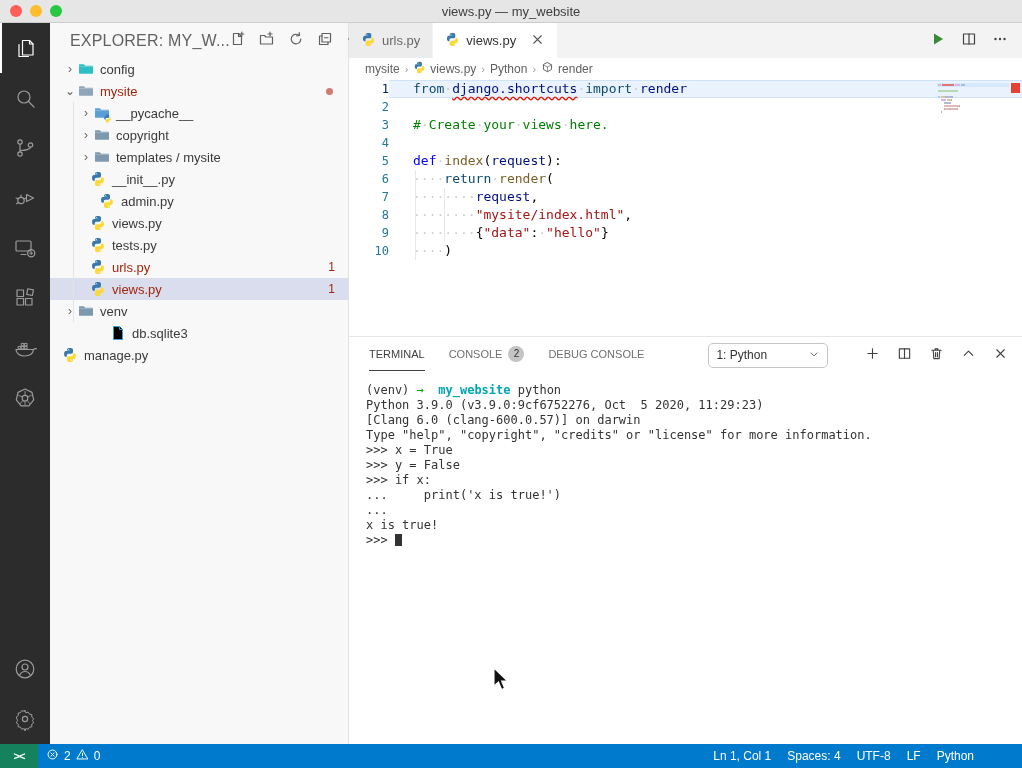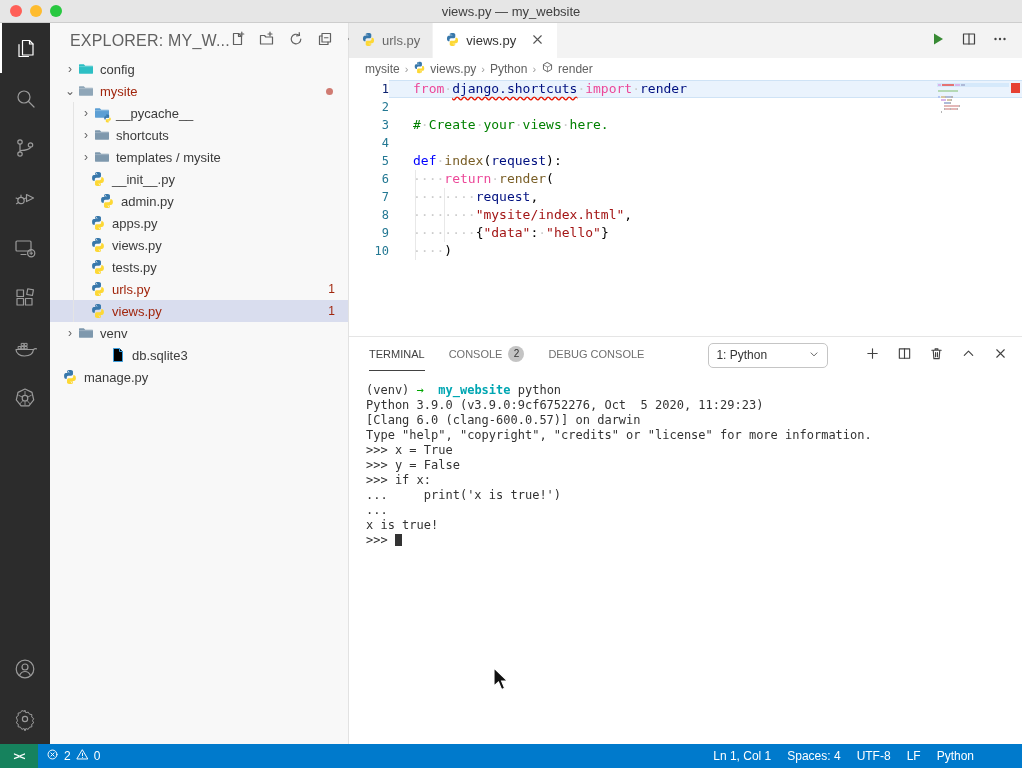--- a/index.html
+++ b/index.html
@@ -60,21 +60,21 @@
   .bc-sep{color:#9b9b9b;font-size:11px;}
   
   .code-area{height:256px;position:relative;font-family:"DejaVu Sans Mono",monospace;
              font-size:13px;line-height:18px;border-bottom:1px solid #e5e5e5;flex:0 0 auto;overflow:hidden;}
   .cline{display:flex;height:18px;position:relative;}
   .cline .ln{width:40px;text-align:right;color:#237893;font-size:12px;flex:0 0 auto;z-index:1;}
   .cline.cur .ln{color:#0b216f;}
   .cline.cur::before{content:"";position:absolute;left:40px;right:0;top:0;bottom:0;
        background:#eaf3fd;border-top:1px solid #cfe3f6;border-bottom:1px solid #cfe3f6;box-sizing:border-box;}
   .ct{padding-left:24px;white-space:pre;position:relative;z-index:1;}
-  .kw{color:#ec4899}.kwb{color:#0000ff}.fn{color:#795e26}.id{color:#001080}
+  .kw{color:#0c4a6e}.kwb{color:#0000ff}.fn{color:#795e26}.id{color:#001080}
   .st{color:#a31515}.cm{color:#008000}.pu{color:#000}
   .sq{text-decoration:underline;text-decoration-style:wavy;text-decoration-color:#e51400;text-underline-offset:3px;}
   .wsd{color:#cccccc;}
   .cguide{position:absolute;width:1px;background:#e8e8e8;z-index:0;}
   .minimap{position:absolute;top:4px;right:14px;width:70px;}
   .mrow{height:2px;margin-bottom:1px;display:flex;}
   .mrow.cur{background:#d5e9fb;box-shadow:0 0 0 1px #d5e9fb;}
   .mseg{height:2px;}
   .ruler-mark{position:absolute;top:3px;right:2px;width:9px;height:10px;background:#e51400;opacity:.8;}
   
@@ -265,21 +265,21 @@
             <span class="tlabel">__pycache__</span>
           </div>
           <div class="trow" style="padding-left: 28px;">
             <span class="chev">›</span>
             <span class="ticon">
               <svg viewBox="0 0 16 16">
                 <path style="fill:#7e98ad;stroke:none" d="M1.5 3.2h4.3l1.4 1.6h7.3c.28 0 .5.22.5.5v7c0 .28-.22.5-.5.5H1.5c-.28 0-.5-.22-.5-.5V3.7c0-.28.22-.5.5-.5z"></path>
                 <path style="fill:rgba(255,255,255,.28);stroke:none" d="M1 5.2h14v.9H1z"></path>
               </svg>
             </span>
-            <span class="tlabel">shortcuts</span>
+            <span class="tlabel">copyright</span>
           </div>
           <div class="trow" style="padding-left: 28px;">
             <span class="chev">›</span>
             <span class="ticon">
               <svg viewBox="0 0 16 16">
                 <path style="fill:#7e98ad;stroke:none" d="M1.5 3.2h4.3l1.4 1.6h7.3c.28 0 .5.22.5.5v7c0 .28-.22.5-.5.5H1.5c-.28 0-.5-.22-.5-.5V3.7c0-.28.22-.5.5-.5z"></path>
                 <path style="fill:rgba(255,255,255,.28);stroke:none" d="M1 5.2h14v.9H1z"></path>
               </svg>
             </span>
             <span class="tlabel">templates / mysite</span>
@@ -294,29 +294,20 @@
             <span class="tlabel">__init__.py</span>
           </div>
           <div class="trow" style="padding-left: 40px; margin-left: 9px;">
             <span class="ticon">
               <svg viewBox="0 0 16 16">
                 <path style="fill:#3878ab;stroke:none" d="M7.9 1c-3 0-2.8 1.32-2.8 1.32v1.36h2.86v.4H4.05S2.1 3.86 2.1 6.9c0 3.02 1.7 2.92 1.7 2.92h1.02V8.4s-.06-1.7 1.68-1.7h2.84s1.63.03 1.63-1.58V2.6S11.1 1 7.9 1zM6.33 1.9a.51.51 0 1 1 0 1.03.51.51 0 0 1 0-1.03z"></path>
                 <path style="fill:#fdd835;stroke:none" d="M8.1 15c3 0 2.8-1.32 2.8-1.32v-1.36H8.04v-.4h3.91s1.95.22 1.95-2.82c0-3.02-1.7-2.92-1.7-2.92h-1.02v1.42s.06 1.7-1.68 1.7H6.66s-1.63-.03-1.63 1.58v2.52S4.9 15 8.1 15zm1.57-.9a.51.51 0 1 1 0-1.03.51.51 0 0 1 0 1.03z"></path>
               </svg>
             </span>
             <span class="tlabel">admin.py</span>
-          </div>
-          <div class="trow" style="padding-left: 40px;">
-            <span class="ticon">
-              <svg viewBox="0 0 16 16">
-                <path style="fill:#3878ab;stroke:none" d="M7.9 1c-3 0-2.8 1.32-2.8 1.32v1.36h2.86v.4H4.05S2.1 3.86 2.1 6.9c0 3.02 1.7 2.92 1.7 2.92h1.02V8.4s-.06-1.7 1.68-1.7h2.84s1.63.03 1.63-1.58V2.6S11.1 1 7.9 1zM6.33 1.9a.51.51 0 1 1 0 1.03.51.51 0 0 1 0-1.03z"></path>
-                <path style="fill:#fdd835;stroke:none" d="M8.1 15c3 0 2.8-1.32 2.8-1.32v-1.36H8.04v-.4h3.91s1.95.22 1.95-2.82c0-3.02-1.7-2.92-1.7-2.92h-1.02v1.42s.06 1.7-1.68 1.7H6.66s-1.63-.03-1.63 1.58v2.52S4.9 15 8.1 15zm1.57-.9a.51.51 0 1 1 0-1.03.51.51 0 0 1 0 1.03z"></path>
-              </svg>
-            </span>
-            <span class="tlabel">apps.py</span>
           </div>
           <div class="trow" style="padding-left: 40px;">
             <span class="ticon">
               <svg viewBox="0 0 16 16">
                 <path style="fill:#3878ab;stroke:none" d="M7.9 1c-3 0-2.8 1.32-2.8 1.32v1.36h2.86v.4H4.05S2.1 3.86 2.1 6.9c0 3.02 1.7 2.92 1.7 2.92h1.02V8.4s-.06-1.7 1.68-1.7h2.84s1.63.03 1.63-1.58V2.6S11.1 1 7.9 1zM6.33 1.9a.51.51 0 1 1 0 1.03.51.51 0 0 1 0-1.03z"></path>
                 <path style="fill:#fdd835;stroke:none" d="M8.1 15c3 0 2.8-1.32 2.8-1.32v-1.36H8.04v-.4h3.91s1.95.22 1.95-2.82c0-3.02-1.7-2.92-1.7-2.92h-1.02v1.42s.06 1.7-1.68 1.7H6.66s-1.63-.03-1.63 1.58v2.52S4.9 15 8.1 15zm1.57-.9a.51.51 0 1 1 0-1.03.51.51 0 0 1 0 1.03z"></path>
               </svg>
             </span>
             <span class="tlabel">views.py</span>
           </div>

